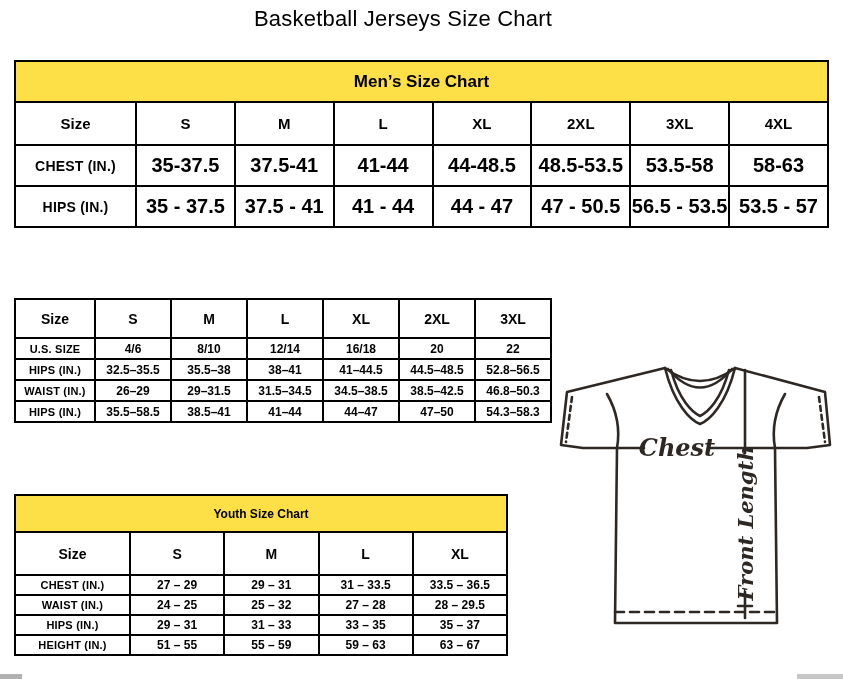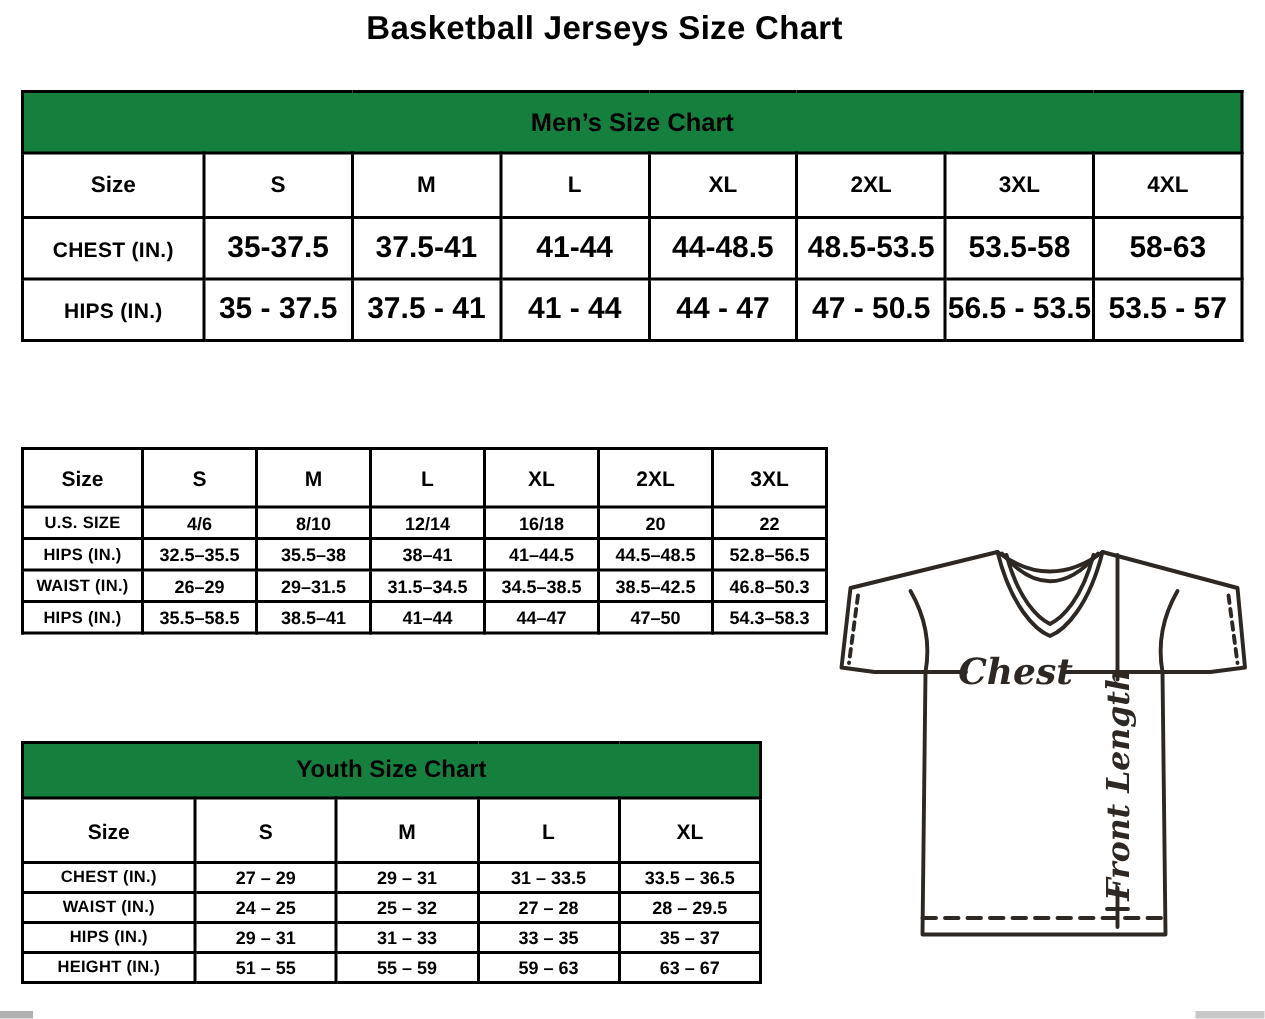--- a/index.html
+++ b/index.html
@@ -3,30 +3,30 @@
 <meta charset="utf-8">
 <style>
   html,body{margin:0;padding:0}
   body{
     width:843px;height:679px;position:relative;overflow:hidden;
     background:#ffffff;color:#000;
     font-family:"Liberation Sans", sans-serif;
   }
   .page-title{
     position:absolute;top:6px;left:0;width:806px;
-    text-align:center;font-size:22px;font-weight:bold;letter-spacing:.2px;
+    text-align:center;font-size:22px;font-weight:normal;letter-spacing:.2px;
   }
   table.size-table{
     position:absolute;border-collapse:collapse;table-layout:fixed;background:#fff;
   }
   table.size-table th, table.size-table td{
     border:2px solid #000;text-align:center;vertical-align:middle;
     font-weight:bold;padding:0;white-space:nowrap;overflow:hidden;
   }
-  th.chart-title{background:#15803d;}
+  th.chart-title{background:#fde047;}
 
   
   #men{left:14px;top:60px;width:815px}
   #men th.chart-title{height:39px;font-size:17px}
   #men tr.size-row th{height:41px;font-size:15px}
   #men tbody tr{height:41px}
   #men tbody th{font-size:14px;letter-spacing:.2px}
   #men tbody td{font-size:20px}
   #men col.first{width:121px}
 
@@ -34,21 +34,21 @@
   #women{left:14px;top:298px;width:538px}
   #women th.chart-title{height:38px;font-size:16px}
   #women tr.size-row th{height:37px;font-size:14px}
   #women tbody tr{height:21px}
   #women tbody th{font-size:11px;letter-spacing:.2px}
   #women tbody td{font-size:12px}
   #women col.first{width:80px}
 
   
   #youth{left:14px;top:494px;width:494px}
-  #youth th.chart-title{height:35px;font-size:16px}
+  #youth th.chart-title{height:35px;font-size:12px}
   #youth tr.size-row th{height:41px;font-size:14px}
   #youth tbody tr{height:20px}
   #youth tbody th{font-size:11px;letter-spacing:.2px}
   #youth tbody td{font-size:12px}
   #youth col.first{width:115px}
 
   #jersey{position:absolute;left:558px;top:360px}
 
   .scroll-frag{position:absolute;top:674px;height:5px}
   #scroll-frag-left{left:0;width:22px;background:#b1b1b1}

